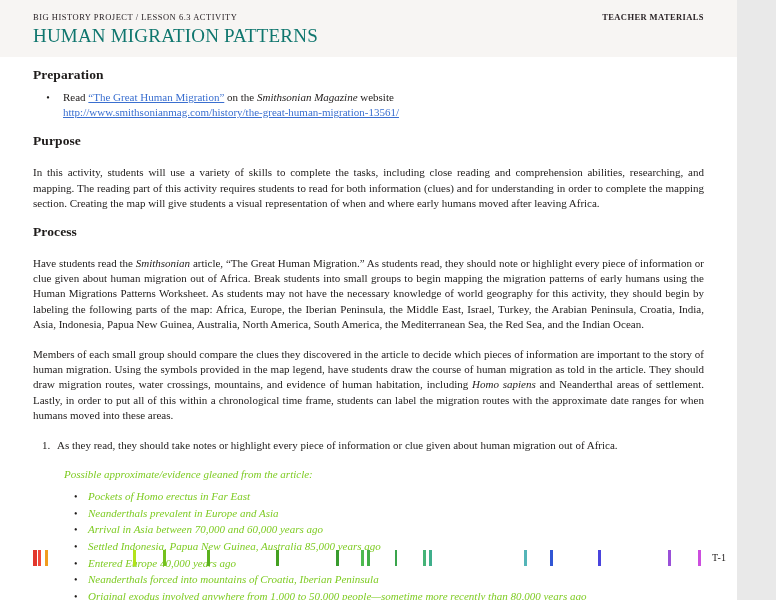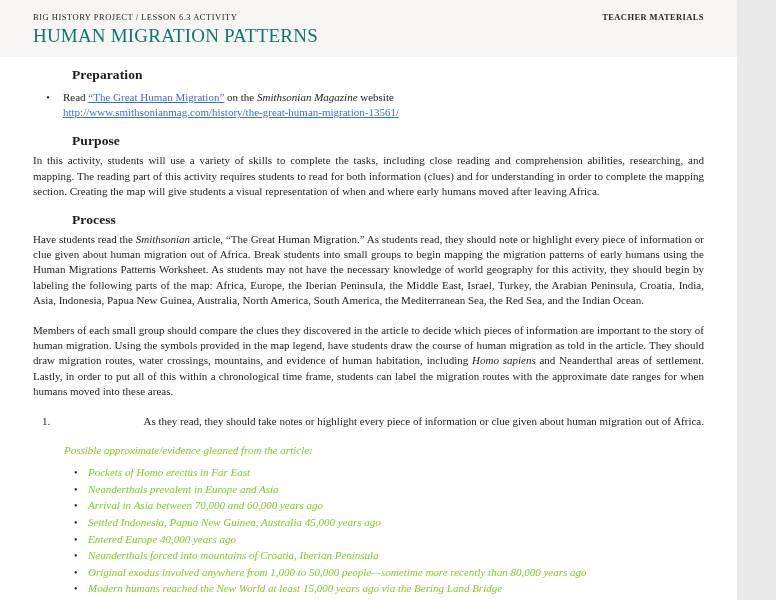--- a/index.html
+++ b/index.html
@@ -22,38 +22,38 @@
     display: flex; justify-content: space-between; align-items: flex-start;
     font-size: 8.5px; letter-spacing: 0.5px; color: #2a2326;
   }
   .eyebrow { font-weight: 400; }
   .corner { font-weight: 700; letter-spacing: 0.4px; }
   .doc-title {
     font-size: 19px; font-weight: 400; letter-spacing: 0.2px;
     margin-top: 3px; color: #0f766e; white-space: nowrap;
   }
   .content { padding: 9px 33px 0 33px; }
-  h2 { font-size: 13.5px; font-weight: 700; letter-spacing: 0.1px; color: #1e1b1a; margin-left: 39px; }
+  h2 { font-size: 13.5px; font-weight: 700; letter-spacing: 0.1px; color: #1e1b1a; }
   .h-prep { margin-top: 1px; }
   .h-purpose { margin-top: 13px; }
   .h-process { margin-top: 13px; }
   p, .body-text { font-size: 11px; line-height: 15.2px; color: #1e1b1a; }
-  .para { margin-top: 4px; text-align: justify; }
+  .para { margin-top: 16px; text-align: justify; }
   .para2 { margin-top: 15px; }
   .it { font-style: italic; }
   a.link { color: #3a6fd0; text-decoration: underline; cursor: pointer; }
   
   .prep-bullet { display: flex; margin-top: 7px; }
   .prep-bullet .dot { width: 30px; text-align: center; font-size: 10px; line-height: 15.2px; }
   .prep-lines { flex: 1; }
   .url-line { display: block; }
   
   .step { display: flex; margin-top: 15px; }
   .step .num { width: 15px; margin-left: 9px; }
-  .step .step-text { flex: 1; text-align: right; }
+  .step .step-text { flex: 1; }
   
   .evidence-intro {
     margin-top: 14px; margin-left: 31px;
     font-size: 11px; line-height: 14px;
     color: #7ecb22; font-style: italic;
   }
   .evidence-list { list-style: none; margin-top: 9px; margin-left: 41px; }
   .evidence-list li {
     position: relative;
     padding-left: 14px;
@@ -108,23 +108,45 @@
     <div class="step body-text">
       <span class="num">1.</span>
       <span class="step-text">As they read, they should take notes or highlight every piece of information or clue given about human migration out of Africa.</span>
     </div>
 
     <div class="evidence-intro">Possible approximate/evidence gleaned from the article:</div>
     <ul class="evidence-list">
       <li><span>Pockets of Homo erectus in Far East</span></li>
       <li><span>Neanderthals prevalent in Europe and Asia</span></li>
       <li><span>Arrival in Asia between 70,000 and 60,000 years ago</span></li>
-      <li><span>Settled Indonesia, Papua New Guinea, Australia 45,000 years ago</span></li>
+      <li><span>Settled Indonesia, Papua New Guinea, Australia 85,000 years ago</span></li>
       <li><span>Entered Europe 40,000 years ago</span></li>
       <li><span>Neanderthals forced into mountains of Croatia, Iberian Peninsula</span></li>
       <li><span>Original exodus involved anywhere from 1,000 to 50,000 people—sometime more recently than 80,000 years ago</span></li>
       <li><span>Modern humans reached the New World at least 15,000 years ago via the Bering Land Bridge</span></li>
     </ul>
 
   </div>
 
+  <div class="color-bar" id="colorBar">
+    <span class="bar-label">T-1</span>
+  <div class="bar-mark" style="left: 33px; width: 4px; background: rgb(226, 55, 44);"></div>
+      <div class="bar-mark" style="left: 38px; width: 3px; background: rgb(240, 72, 58);"></div>
+      <div class="bar-mark" style="left: 45px; width: 3px; background: rgb(240, 156, 30);"></div>
+      <div class="bar-mark" style="left: 133px; width: 3px; background: rgb(178, 227, 28);"></div>
+      <div class="bar-mark" style="left: 163px; width: 3px; background: rgb(116, 193, 30);"></div>
+      <div class="bar-mark" style="left: 207px; width: 3px; background: rgb(91, 177, 30);"></div>
+      <div class="bar-mark" style="left: 276px; width: 3px; background: rgb(68, 160, 33);"></div>
+      <div class="bar-mark" style="left: 336px; width: 3px; background: rgb(56, 155, 46);"></div>
+      <div class="bar-mark" style="left: 361px; width: 3px; background: rgb(78, 186, 80);"></div>
+      <div class="bar-mark" style="left: 367px; width: 3px; background: rgb(67, 173, 71);"></div>
+      <div class="bar-mark" style="left: 395px; width: 2px; background: rgb(58, 164, 76);"></div>
+      <div class="bar-mark" style="left: 423px; width: 3px; background: rgb(69, 179, 119);"></div>
+      <div class="bar-mark" style="left: 429px; width: 3px; background: rgb(63, 174, 139);"></div>
+      <div class="bar-mark" style="left: 524px; width: 3px; background: rgb(84, 181, 184);"></div>
+      <div class="bar-mark" style="left: 550px; width: 3px; background: rgb(49, 86, 212);"></div>
+      <div class="bar-mark" style="left: 598px; width: 3px; background: rgb(74, 68, 221);"></div>
+      <div class="bar-mark" style="left: 668px; width: 3px; background: rgb(154, 80, 216);"></div>
+      <div class="bar-mark" style="left: 698px; width: 3px; background: rgb(204, 78, 222);"></div>
+      <div class="bar-mark" style="left: 741px; width: 3px; background: rgb(228, 74, 232);"></div>
+    </div>
 
 </div>
 
 </body></html>

